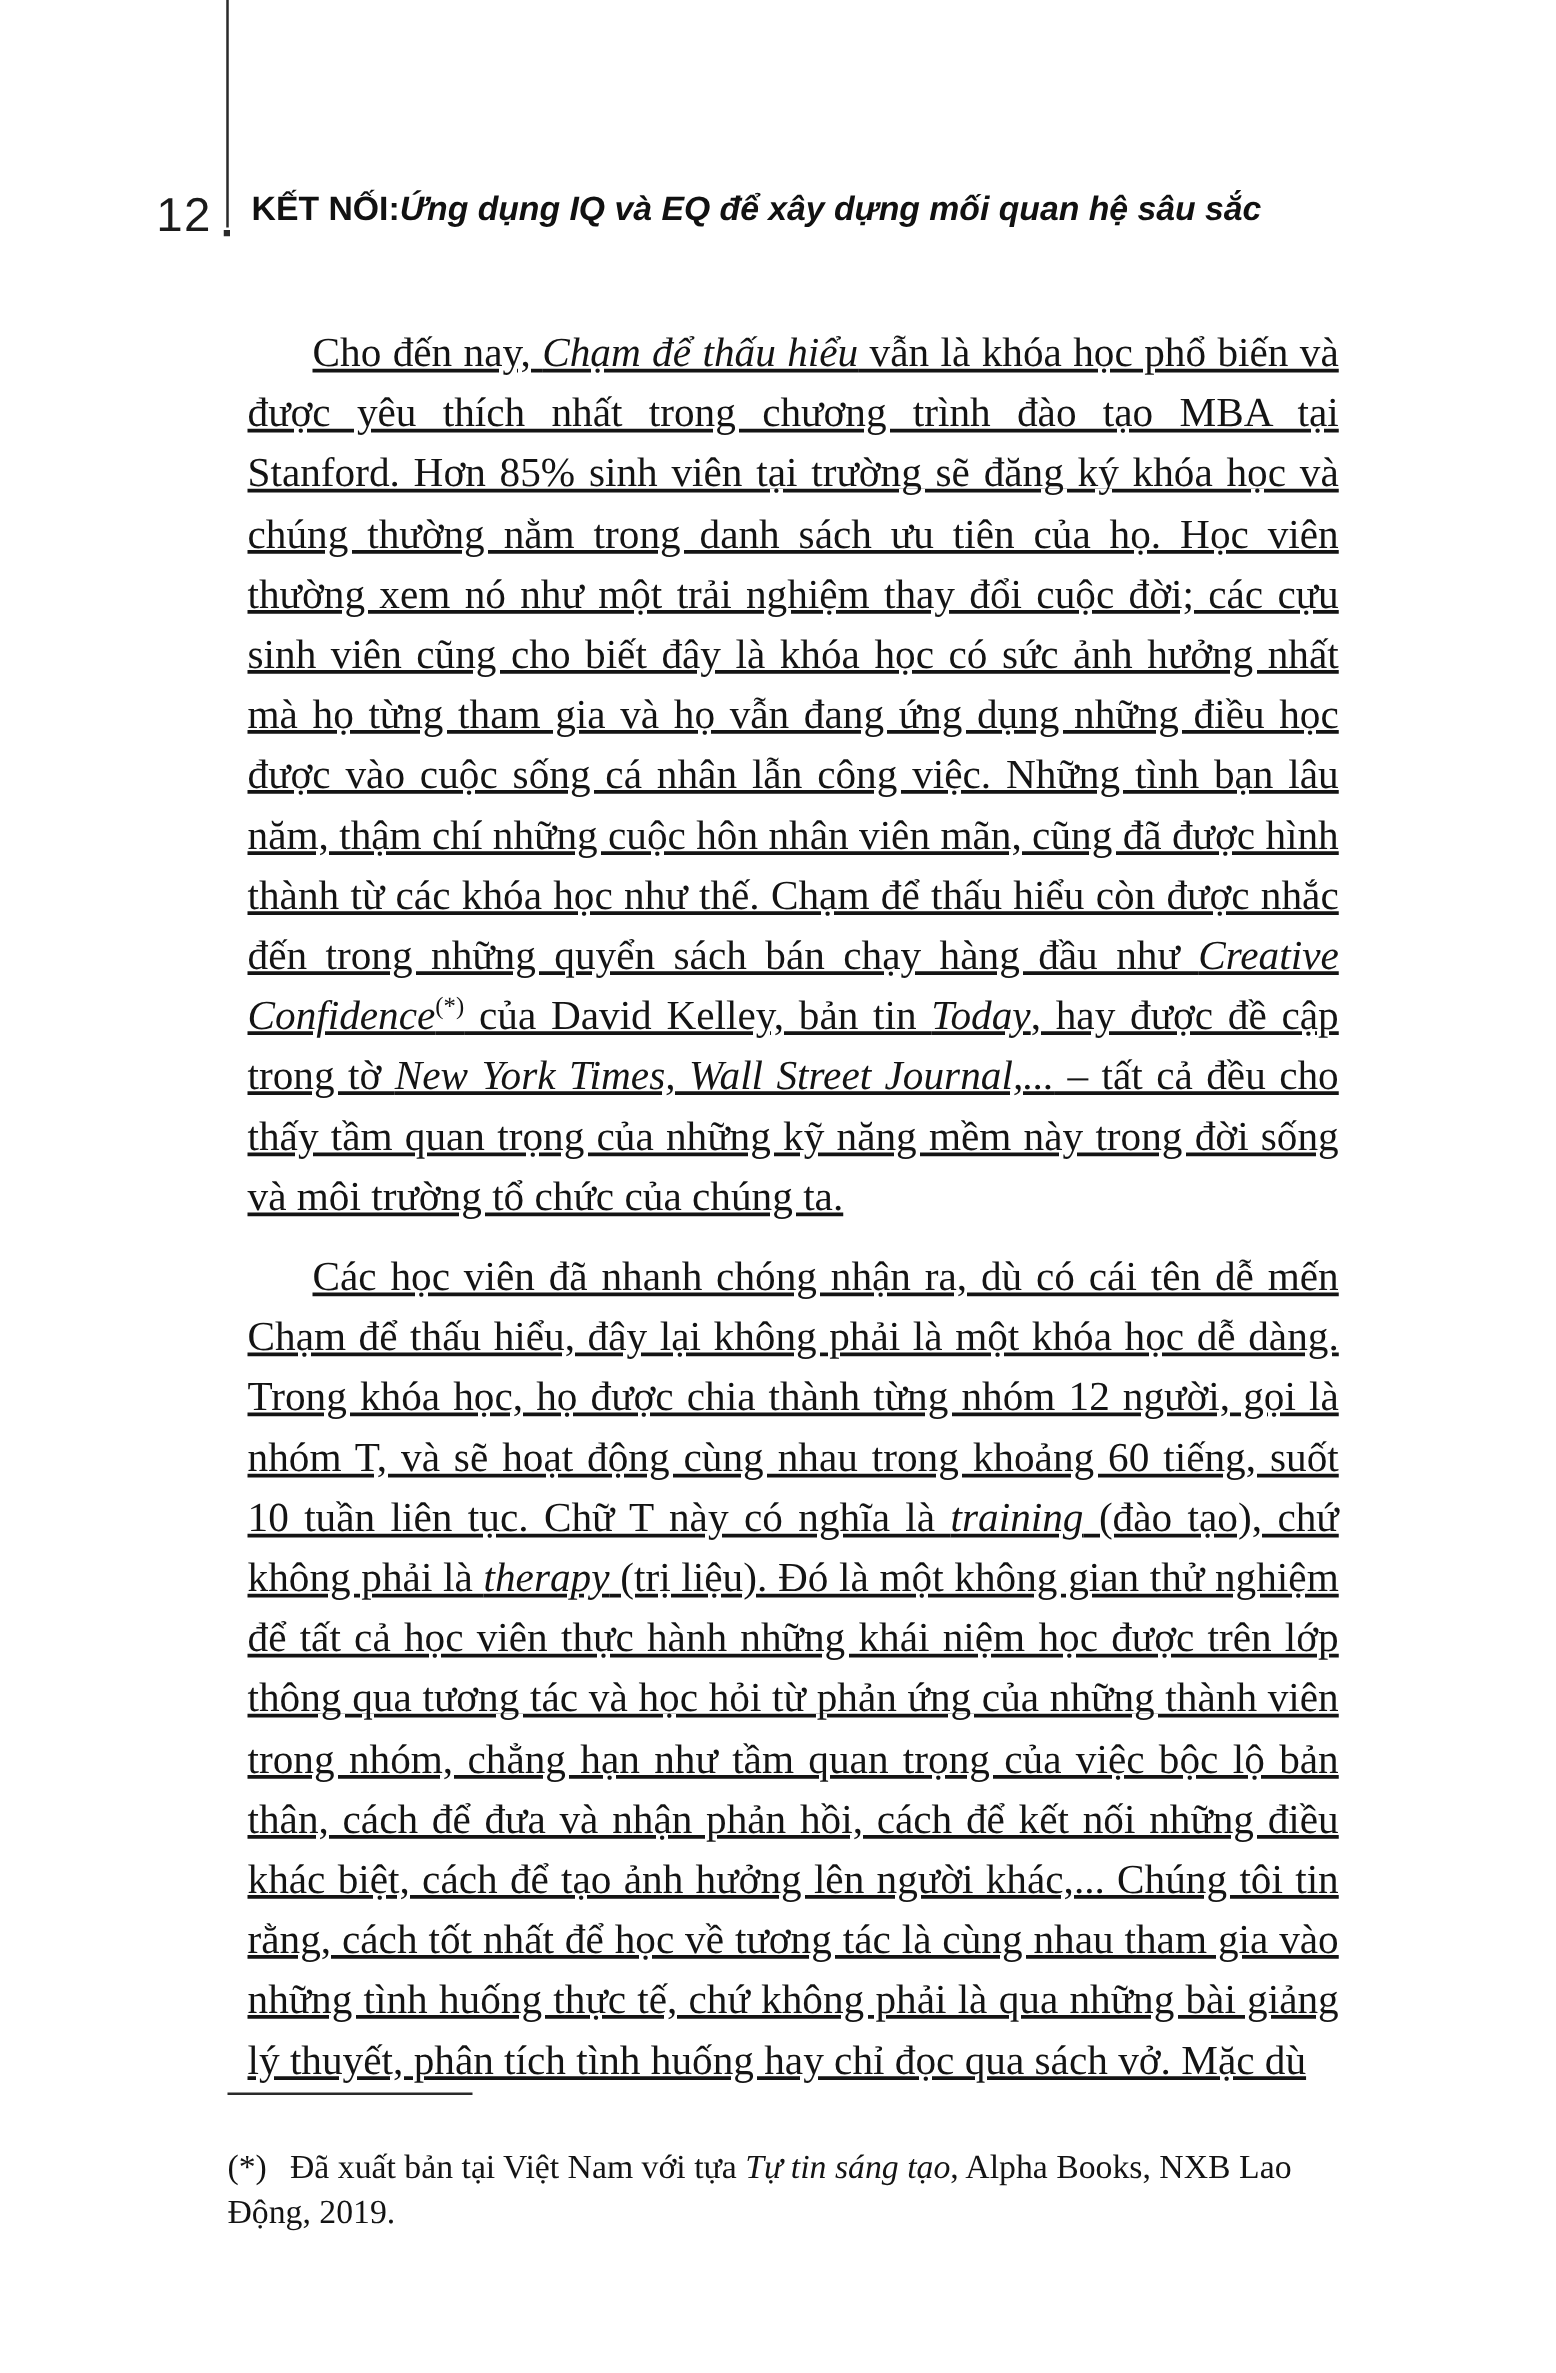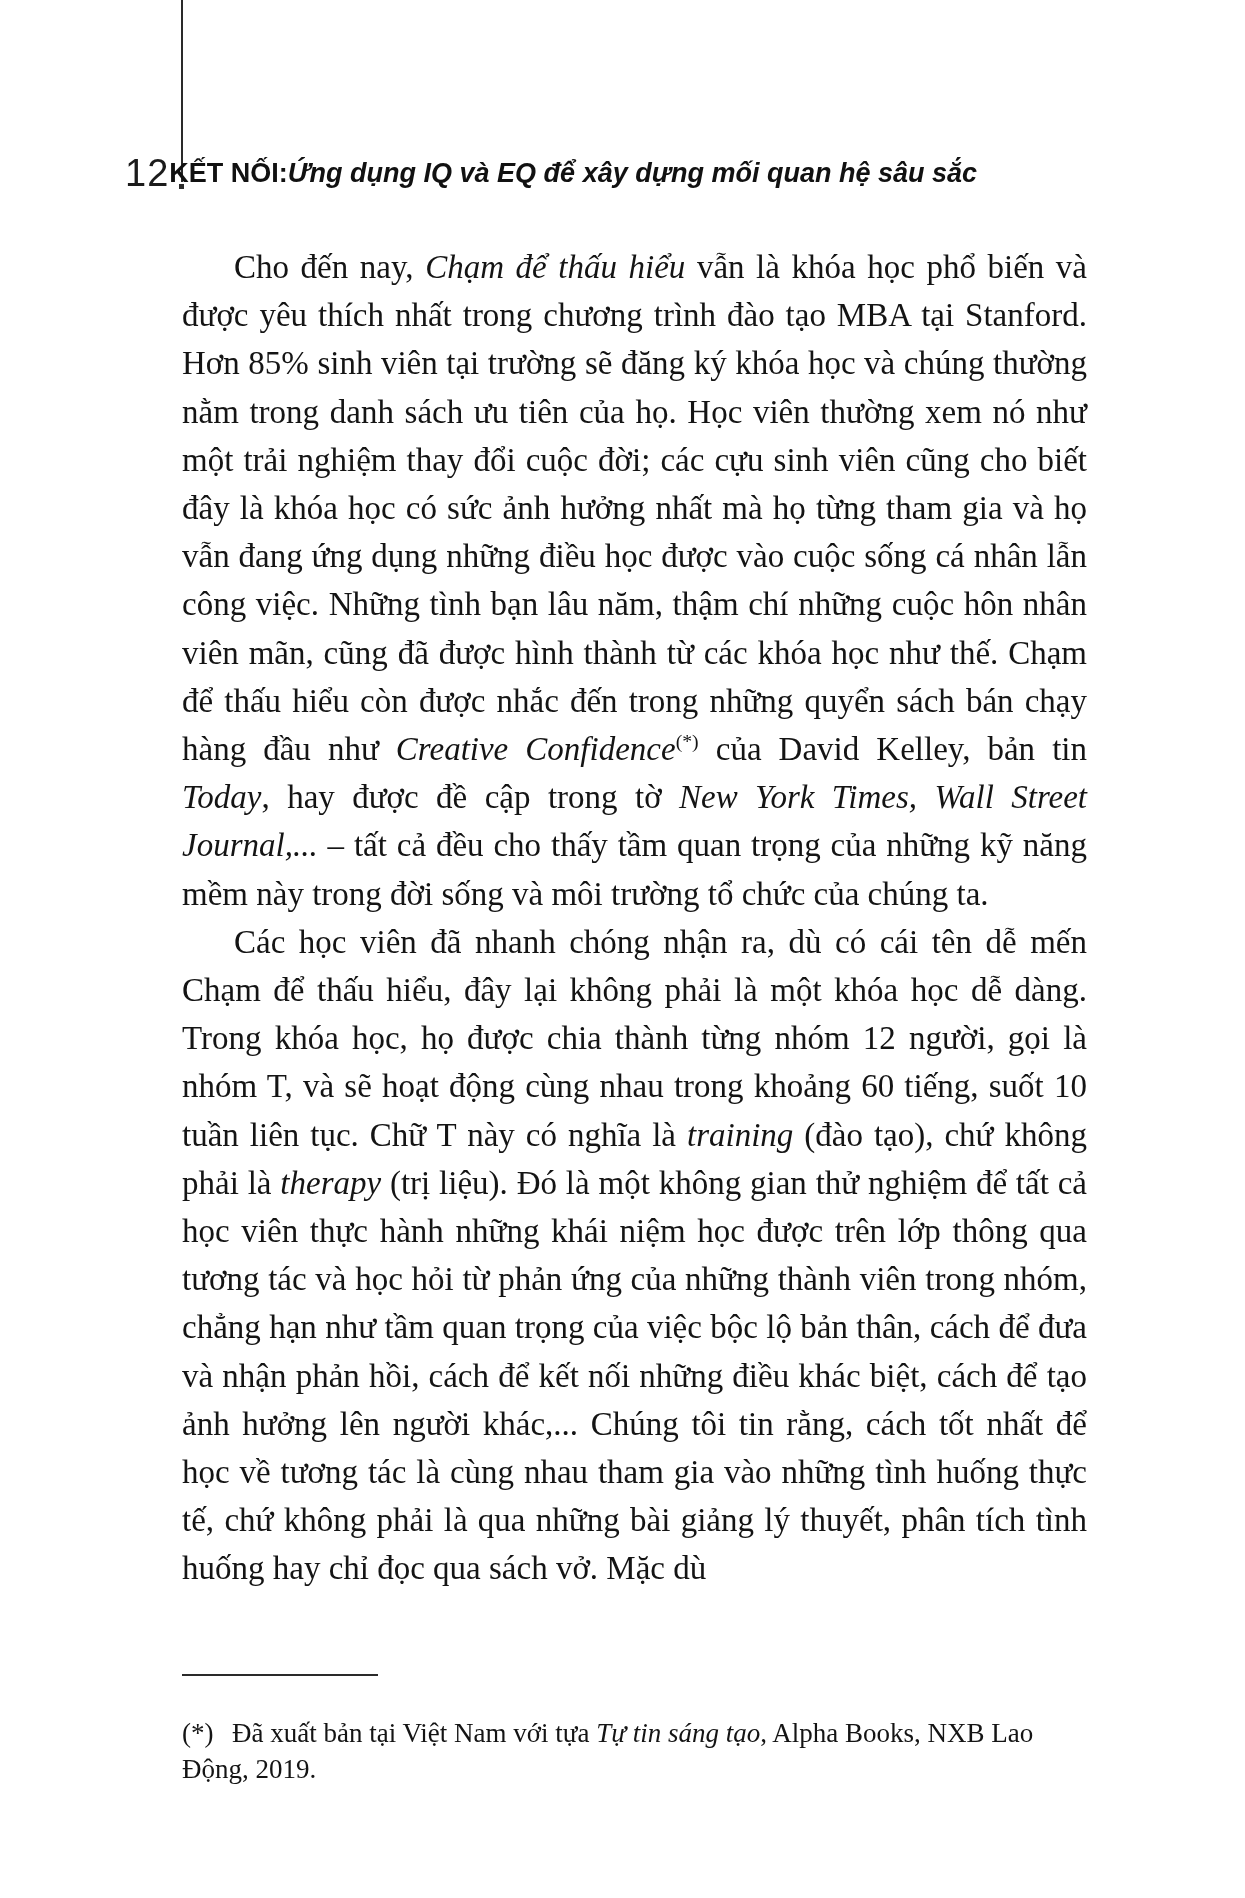--- a/index.html
+++ b/index.html
@@ -32,31 +32,32 @@
     width: 5px;
     height: 5px;
     background: #2a2a2a;
   }
   
   .header {
     position: absolute;
     left: 125px;
     top: 152px;
     display: flex;
-    align-items: center;
+    align-items: flex-start;
     white-space: nowrap;
   }
   .page-num {
     font-family: "Liberation Sans", sans-serif;
     font-size: 38px;
     font-weight: 400;
     color: #1b1b1b;
     letter-spacing: 1px;
   }
   .book-title {
+    margin-left: 32px;
     font-family: "Liberation Sans", sans-serif;
     font-size: 27px;
     color: #111111;
   }
   .book-title .t-bold {
     font-weight: 700;
     font-style: normal;
   }
   .book-title .t-italic {
     font-weight: 700;
@@ -67,22 +68,23 @@
     position: absolute;
     left: 182px;
     top: 243px;
     width: 905px;
     font-size: 33px;
     line-height: 48.2px;
     text-align: justify;
     color: #141414;
   }
   .body-text p {
-    margin: 0;
+    margin: 16px;
     text-indent: 52px;
+    text-decoration: underline;
   }
   .body-text .it,
   .footnote .it {
     font-style: italic;
   }
   .body-text sup {
     font-size: 0.6em;
     line-height: 0;
     vertical-align: super;
   }

